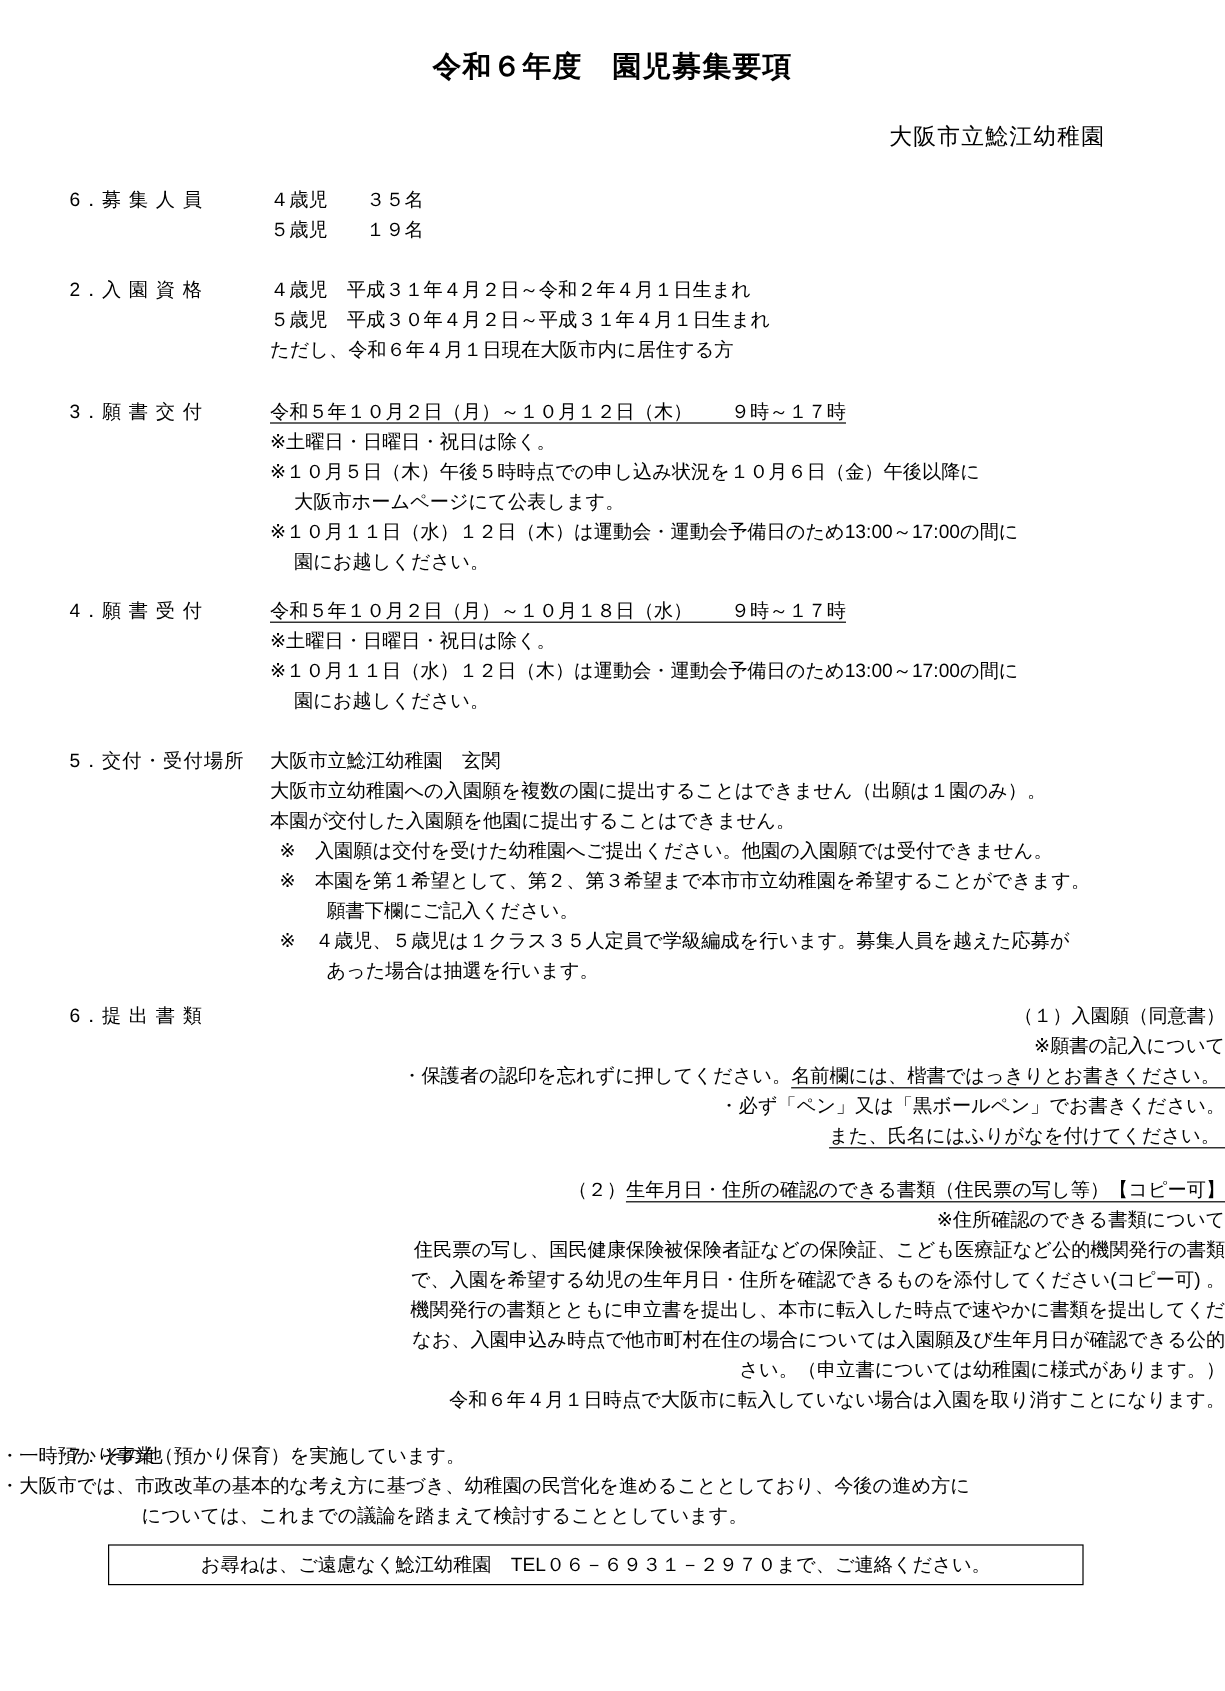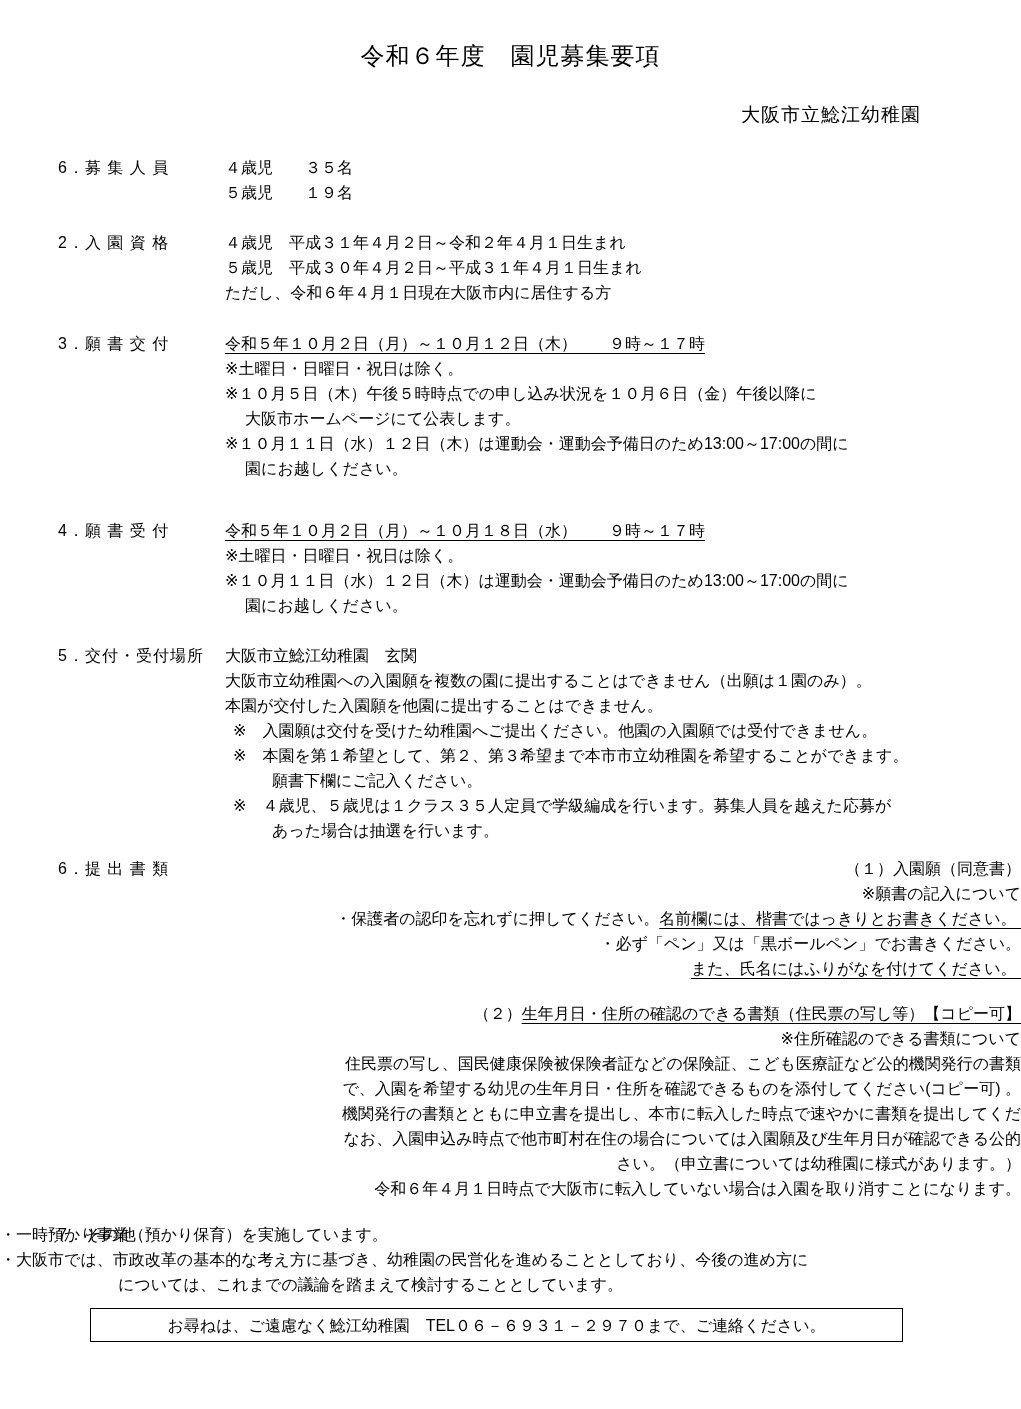--- a/index.html
+++ b/index.html
@@ -5,21 +5,21 @@
   html,body{margin:0;padding:0;background:#ffffff;}
   body{
     width:1021px;height:1409px;overflow:hidden;
     font-family:"Liberation Sans","DejaVu Sans",sans-serif;
     color:#000000;
   }
   .page{position:relative;width:1021px;height:1409px;background:#ffffff;}
 
   .doc-title{
     position:absolute;top:42px;left:0;right:0;
-    text-align:center;font-size:24px;font-weight:400;
+    text-align:center;font-size:24px;font-weight:700;
     letter-spacing:1px;white-space:pre;line-height:28px;
   }
   .org-name{
     position:absolute;top:103px;right:100px;
     font-size:19px;font-weight:500;letter-spacing:1px;white-space:pre;line-height:24px;
   }
 
   #sections{position:absolute;top:128px;left:0;right:0;}
 
   .section{position:relative;}
@@ -36,21 +36,21 @@
   .ind-note{padding-left:233px;}
   .ind-noteCont{padding-left:272px;}
   .ind-sub{padding-left:237px;}
   .ind-first{padding-left:247px;}
   .ind-bullet{}
   .ind-bulletCont{padding-left:118px;}
 
   #sections .section:nth-child(1){margin-top:27px;}
   #sections .section:nth-child(2){margin-top:25px;}
   #sections .section:nth-child(3){margin-top:26px;}
-  #sections .section:nth-child(4){margin-top:37px;}
+  #sections .section:nth-child(4){margin-top:16px;}
   #sections .section:nth-child(5){margin-top:25px;}
   #sections .section:nth-child(6){margin-top:13px;text-align:right;}
   #sections .section:nth-child(7){margin-top:21px;}
 
   .footer-box{
     margin:11px 0 0 90px;width:811px;height:32px;
     border:1px solid #000000;
     display:flex;align-items:center;justify-content:center;
   }
   .footer-box .line{padding-left:0;text-align:right;}

